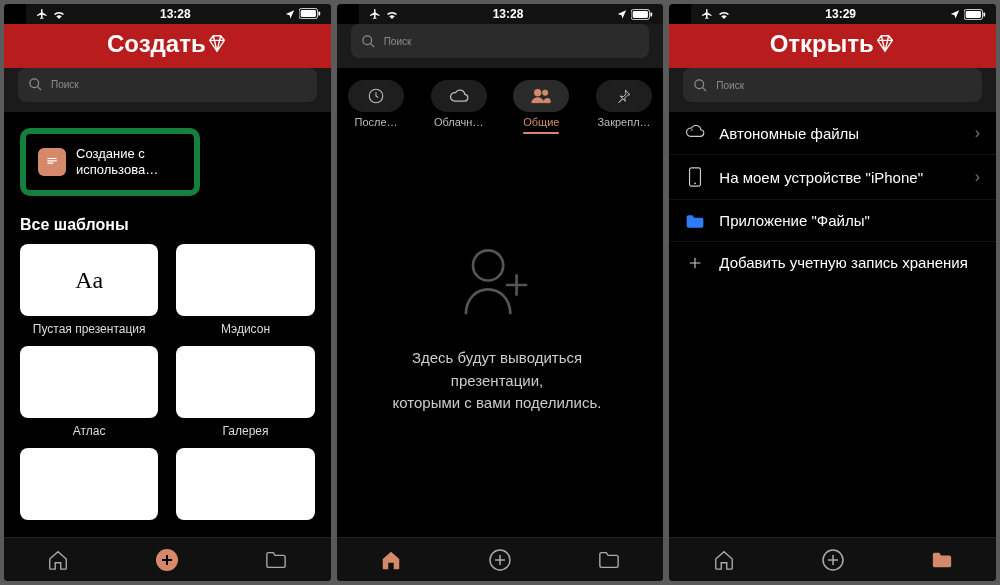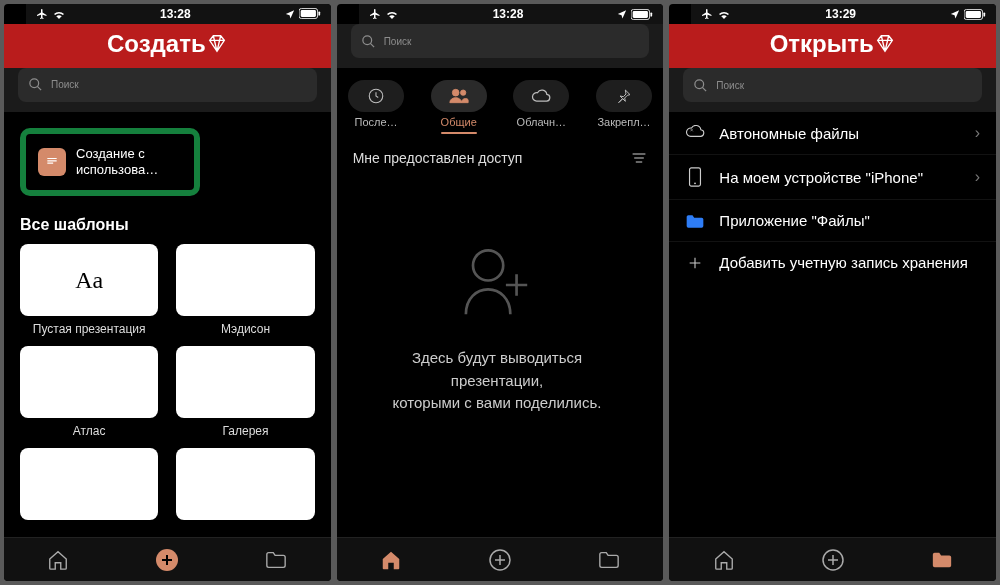--- a/index.html
+++ b/index.html
@@ -259,55 +259,49 @@
     <div class="filters">
       <div class="fitem">
         <div class="fpill">
             <svg width="18" height="18" viewBox="0 0 24 24">
               <circle cx="12" cy="12" r="9" fill="none" stroke="#bbb" stroke-width="1.5"></circle>
               <path stroke="#bbb" stroke-width="1.5" d="M12 7v5l3 2"></path>
             </svg>
           </div>
         <div>После…</div>
       </div>
+      <div class="fitem">
+        <div class="fpill">
+            <svg width="20" height="14" viewBox="0 0 24 16">
+              <path fill="none" stroke="#bbb" stroke-width="1.5" d="M18 14H7a5 5 0 1 1 .8-9.9A6 6 0 0 1 19 6a4 4 0 0 1-1 8z"></path>
+            </svg>
+          </div>
+        <div>Облачн…</div>
+      </div>
       <div class="fitem active">
         <div class="fpill">
             <svg width="20" height="16" viewBox="0 0 24 18">
               <circle cx="8" cy="5" r="4" fill="#d48a6a"></circle>
               <circle cx="17" cy="5" r="3.2" fill="#d48a6a"></circle>
               <path fill="#d48a6a" d="M1 17c0-4 3.5-6 7-6s7 2 7 6zM15 17c0-3 2-5 5-5 1.5 0 3 .8 3 2v3z"></path>
             </svg>
           </div>
         <div class="orange">Общие</div>
         <div class="funder"></div>
       </div>
       <div class="fitem">
         <div class="fpill">
-            <svg width="20" height="14" viewBox="0 0 24 16">
-              <path fill="none" stroke="#bbb" stroke-width="1.5" d="M18 14H7a5 5 0 1 1 .8-9.9A6 6 0 0 1 19 6a4 4 0 0 1-1 8z"></path>
-            </svg>
-          </div>
-        <div>Облачн…</div>
-      </div>
-      <div class="fitem">
-        <div class="fpill">
             <svg width="16" height="16" viewBox="0 0 24 24">
               <path fill="none" stroke="#bbb" stroke-width="1.5" d="M14 3l7 7-4 1-4 4 1 5-4-4-6 6 6-6-4-4 5 1 4-4z"></path>
             </svg>
           </div>
         <div>Закрепл…</div>
       </div>
     </div>
 
-    <div class="shhd">
-      <span>Мне предоставлен доступ</span>
-      <svg width="16" height="14" viewBox="0 0 20 16">
-          <path stroke="#ccc" stroke-width="1.5" d="M2 3h16M4 8h12M6 13h8"></path>
-        </svg>
-    </div>
 
     <div class="empty">
       <svg class="eicon" viewBox="0 0 100 90">
         <circle cx="40" cy="25" r="17" fill="none" stroke="#555" stroke-width="3"></circle>
         <path fill="none" stroke="#555" stroke-width="3" d="M15 80c0-18 12-28 25-28s25 10 25 28"></path>
         <path stroke="#555" stroke-width="3" d="M72 35v24M60 47h24"></path>
       </svg>
       <div>Здесь будут выводиться презентации,</div>
       <div>которыми с вами поделились.</div>
     </div>

